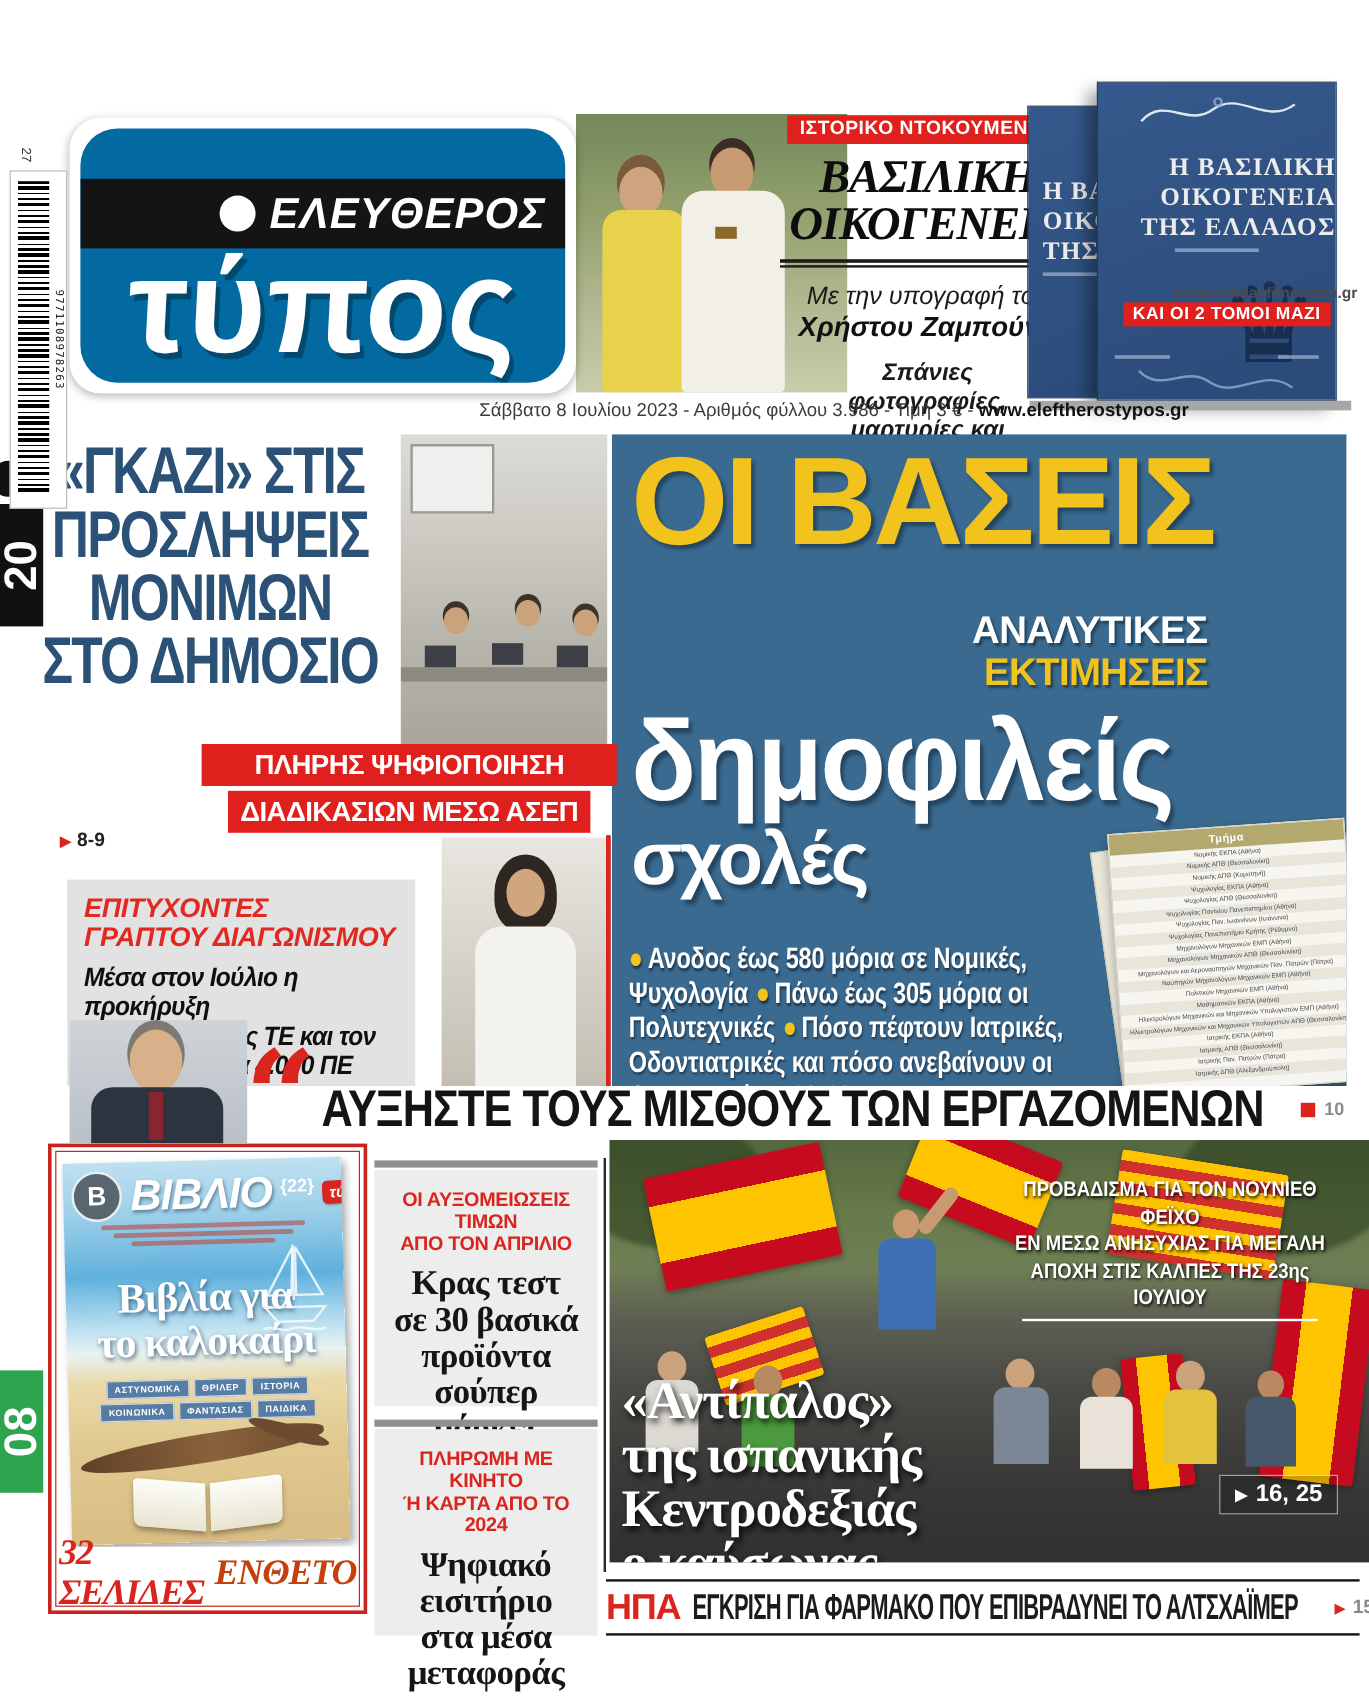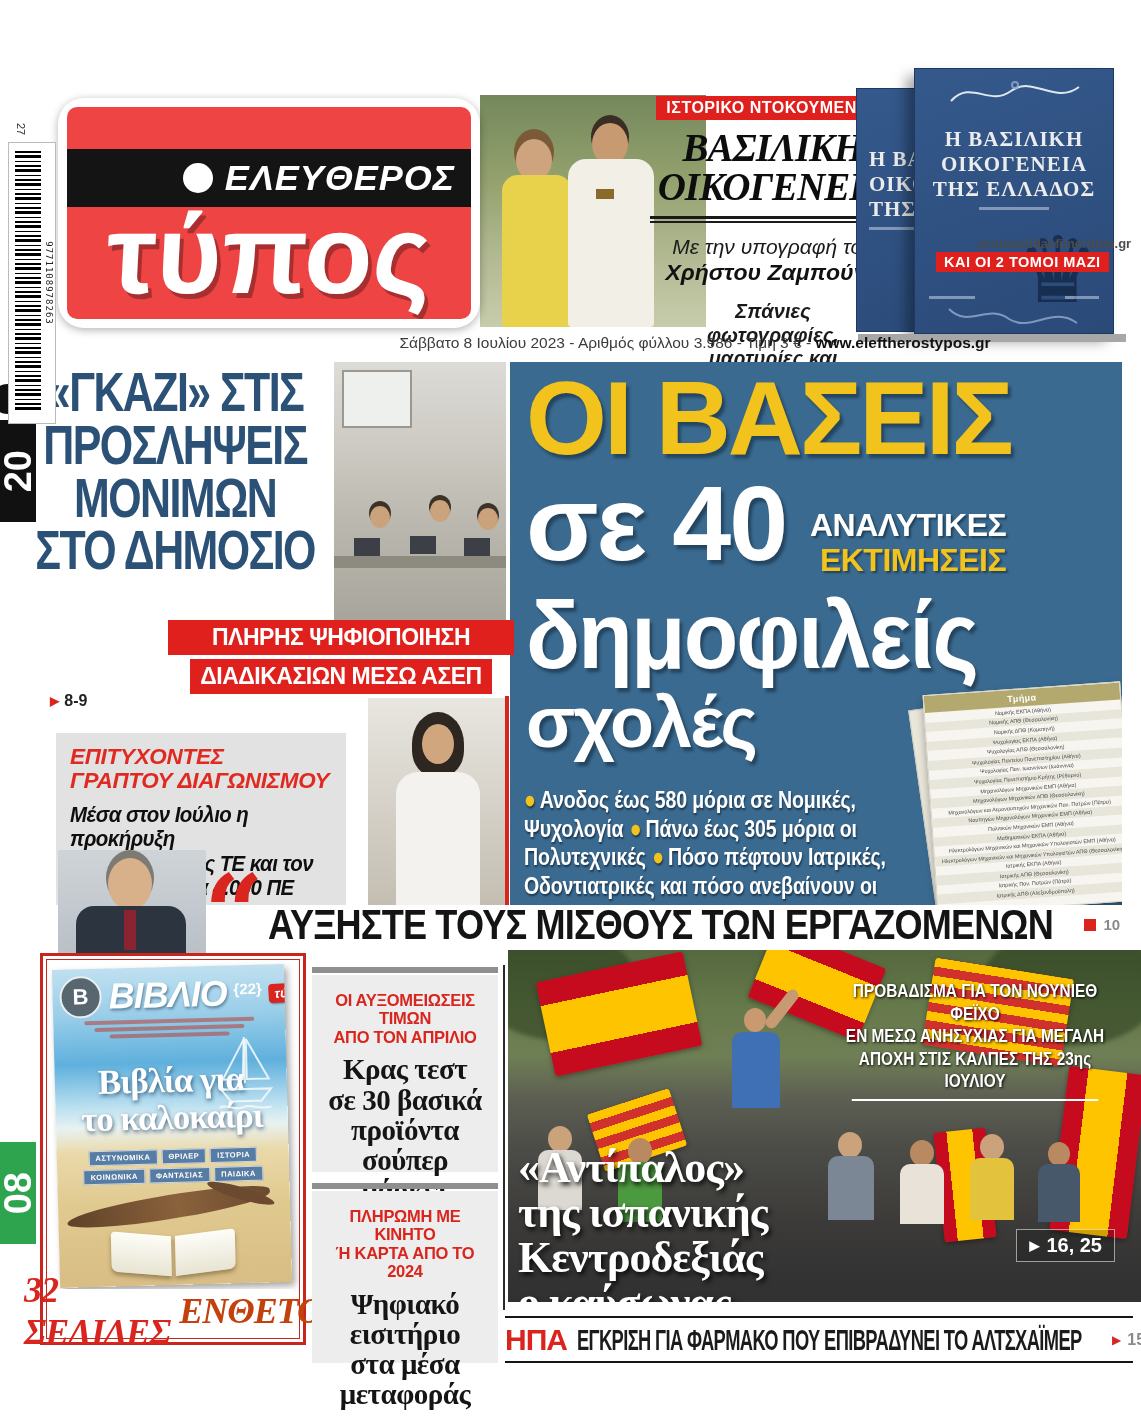--- a/index.html
+++ b/index.html
@@ -4,21 +4,21 @@
 <style>
   html,body{margin:0;padding:0;background:#fff;}
   .page{position:relative;width:1141px;height:1417px;background:#fff;overflow:hidden;
         font-family:"Liberation Sans",sans-serif;color:#111;}
   .abs{position:absolute;}
   .pre{white-space:pre-line;}
 
   
   .mast-card{left:58px;top:98px;width:422px;height:230px;background:#fff;border-radius:26px;
              box-shadow:0 2px 8px rgba(0,0,0,.3);padding:9px;box-sizing:border-box;z-index:4;}
-  .mast-red{width:100%;height:100%;background:#ef4444;border-radius:10px;position:relative;overflow:hidden;}
+  .mast-red{width:100%;height:100%;background:#0369a1;border-radius:31px;position:relative;overflow:hidden;}
   .mast-black{position:absolute;top:42px;left:0;right:0;height:58px;background:#141414;
               display:flex;align-items:center;justify-content:flex-end;gap:12px;padding-right:16px;}
   .brand-dot{width:30px;height:30px;border-radius:50%;background:#fff;}
   .brand-top{color:#fff;font-style:italic;font-weight:700;font-size:36px;letter-spacing:1px;}
   .brand-main{position:absolute;left:0;right:0;top:92px;text-align:center;color:#fff;font-weight:700;
               font-size:112px;line-height:1;transform:skewX(-3deg);
               text-shadow:4px 5px 0 rgba(0,0,0,.3);}
   .barcode{left:8px;top:142px;width:46px;height:280px;background:#fff;border:1px solid #bbb;z-index:5;}
   .bars{position:absolute;left:6px;right:14px;top:8px;bottom:10px;
         background:repeating-linear-gradient(180deg,#000 0 2px,#fff 2px 4px,#000 4px 7px,#fff 7px 10px,#000 10px 11px,#fff 11px 14px);}
@@ -51,21 +51,21 @@
   .rule2{height:2px;border-top:3px solid #1a1a1a;border-bottom:2px solid #1a1a1a;margin:10px 8px 12px;}
   .byline-prefix{font-size:21px;font-style:italic;color:#1a1a1a;}
   .byline-name{font-size:23px;font-style:italic;font-weight:700;color:#111;}
   .rdesc{font-size:20px;font-style:italic;font-weight:600;line-height:1.18;margin-top:14px;color:#1a1a1a;}
 
   
   .books{left:856px;top:62px;width:282px;height:280px;}
   .book{position:absolute;background:linear-gradient(160deg,#35598c,#2a4a78);border:1px solid #1e3a62;overflow:hidden;}
   .book-back{left:0;top:26px;width:168px;height:242px;}
   .book-front{left:58px;top:6px;width:198px;height:264px;box-shadow:-8px 8px 12px rgba(0,0,0,.35);}
-  .bk-title{margin-top:58px;text-align:center;color:#ececec;font-family:"Liberation Serif",serif;
+  .bk-title{margin-top:58px;text-align:right;color:#ececec;font-family:"Liberation Serif",serif;
             font-weight:700;font-size:21px;letter-spacing:1px;line-height:1.18;}
   .bk-flourish{stroke:#8fa5cc;fill:none;stroke-width:2;opacity:.85;}
   .bk-bar{height:3px;background:rgba(200,210,230,.55);margin:6px auto 0;}
   .crown-emblem{position:absolute;bottom:16px;right:14px;font-size:92px;line-height:1;
             color:rgba(12,26,54,.6);font-family:"DejaVu Sans",sans-serif;}
   .books-shadow{left:858px;top:334px;width:268px;height:8px;background:#a7a7a7;}
   .watermark{left:978px;top:236px;color:#4c4c4c;font-weight:700;font-size:13px;z-index:6;}
   .tomes-banner{left:936px;top:252px;background:#e0201c;color:#fff;font-weight:700;font-size:14.5px;
             padding:2px 8px;letter-spacing:.5px;z-index:6;}
 
@@ -112,21 +112,21 @@
   .uni h1,.uni .bigline{margin:0;font-weight:700;line-height:1;}
   .u-h1{position:absolute;left:16px;top:4px;color:#f2c31d;font-size:104px;letter-spacing:-3px;
         text-shadow:3px 4px 3px rgba(10,25,40,.45);}
   .u-h2{position:absolute;left:16px;top:108px;color:#fff;font-size:106px;letter-spacing:-2px;
         text-shadow:3px 4px 3px rgba(10,25,40,.45);}
   .u-side{position:absolute;left:300px;top:146px;font-weight:700;font-size:32px;line-height:1.08;
         letter-spacing:-.5px;text-shadow:2px 2px 2px rgba(10,25,40,.5);}
   .u-side .l1{color:#fff;} .u-side .l2{color:#f2c31d;text-align:right;}
   .u-h3{position:absolute;left:16px;top:226px;color:#fff;font-size:95px;letter-spacing:-2px;
         transform:scaleX(.94);transform-origin:0 0;text-shadow:3px 4px 3px rgba(10,25,40,.45);}
-  .u-h4{position:absolute;left:16px;top:324px;color:#fff;font-size:72px;letter-spacing:-2px;
+  .u-h4{position:absolute;left:16px;top:324px;color:#fff;font-size:62px;letter-spacing:-2px;
         text-shadow:3px 4px 3px rgba(10,25,40,.45);}
   .u-bullets{position:absolute;left:14px;top:424px;width:556px;transform:scaleX(.8);transform-origin:0 0;
         color:#fff;font-weight:700;font-size:24.5px;line-height:1.17;letter-spacing:-.2px;
         text-shadow:1px 2px 2px rgba(8,20,35,.6);}
   .b-item{margin-right:8px;}
   .b-dot{color:#f2c31d;margin-right:5px;}
   .u-ref{color:#f2c31d;margin-left:16px;font-weight:700;}
   .sheet-back{position:absolute;left:412px;top:334px;width:192px;height:210px;background:#e9e6da;
         border:1px solid #cfccbe;transform:rotate(-8deg);z-index:1;}
   .uni-table{position:absolute;left:420px;top:326px;width:196px;height:218px;background:#f6f5f0;
@@ -177,21 +177,21 @@
       background:linear-gradient(90deg,#5f4128,#8a623c 55%,#6b4a2f);}
   .driftwood2{position:absolute;right:14px;bottom:84px;width:70px;height:12px;border-radius:50%;
       transform:rotate(18deg);background:#6b4a2f;}
   .openbook{position:absolute;left:52px;bottom:12px;width:124px;height:46px;}
   .obpage{position:absolute;bottom:0;width:60px;height:40px;background:linear-gradient(180deg,#fdfdf8,#e8e4d2);
       box-shadow:0 3px 4px rgba(90,70,40,.5);}
   .obpage.l{left:0;transform:skewY(6deg);border-radius:4px 0 0 6px;}
   .obpage.r{right:0;transform:skewY(-6deg);border-radius:0 4px 6px 0;}
   .bp-footer{position:absolute;left:6px;right:6px;bottom:5px;height:44px;background:#fff;display:flex;
       align-items:center;justify-content:center;gap:9px;font-family:"Liberation Serif",serif;
-      font-style:italic;font-weight:700;font-size:36px;letter-spacing:-1px;}
+      font-style:italic;font-weight:700;font-size:30px;letter-spacing:-1px;}
   .f-red{color:#d9251d;} .f-black{color:#c2410c;}
 
   
   .story{position:absolute;left:312px;width:186px;background:#ededed;text-align:center;
          padding:16px 8px 12px;box-sizing:border-box;}
   .s-bar{position:absolute;left:0;right:0;top:-8px;height:6px;background:#8f8f8f;}
   .s-kicker{color:#d9251d;font-weight:700;font-size:16.5px;line-height:1.12;letter-spacing:-.3px;}
   .s-headline{font-family:"Liberation Serif",serif;font-weight:700;font-size:29px;line-height:1.04;
          color:#151515;margin-top:8px;letter-spacing:-.5px;}
   .s-ref{margin-top:10px;display:flex;justify-content:center;}
@@ -347,21 +347,20 @@
     <div class="wp-blouse"></div>
   </div>
   <div class="abs minister-photo">
     <div class="mp-head"></div>
     <div class="mp-suit"></div>
     <div class="mp-tie"></div>
   </div>
 
   <div class="abs uni">
     <div class="u-h1 bigline">ΟΙ ΒΑΣΕΙΣ</div>
-    <div class="u-h2 bigline">σε 40</div>
     <div class="u-side">
       <div class="l1">ΑΝΑΛΥΤΙΚΕΣ</div>
       <div class="l2">ΕΚΤΙΜΗΣΕΙΣ</div>
     </div>
     <div class="u-h3 bigline">δημοφιλείς</div>
     <div class="u-h4 bigline">σχολές</div>
 
     <div class="u-bullets">
       <span><span class="b-item"><span class="b-dot">●</span><span>Ανοδος έως 580 μόρια σε Νομικές, Ψυχολογία</span></span><span class="b-item"><span class="b-dot">●</span><span>Πάνω έως 305 μόρια οι Πολυτεχνικές</span></span><span class="b-item"><span class="b-dot">●</span><span>Πόσο πέφτουν Ιατρικές, Οδοντιατρικές και πόσο ανεβαίνουν οι Οικονομικές</span></span></span>
       <span class="u-ref">

